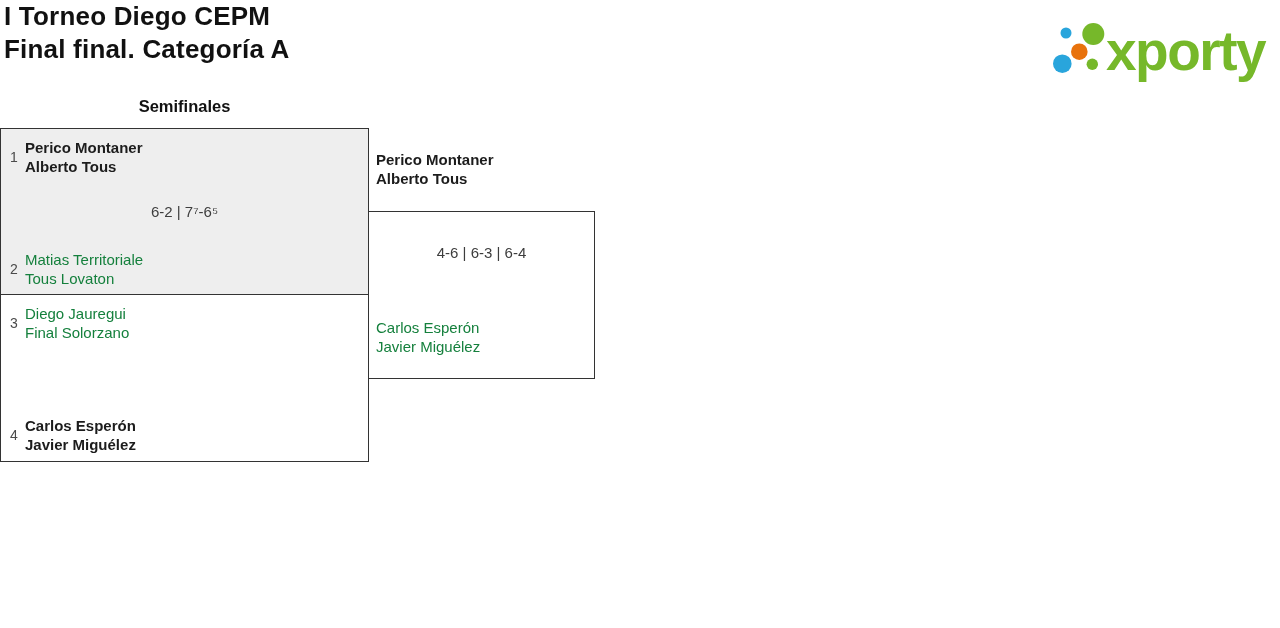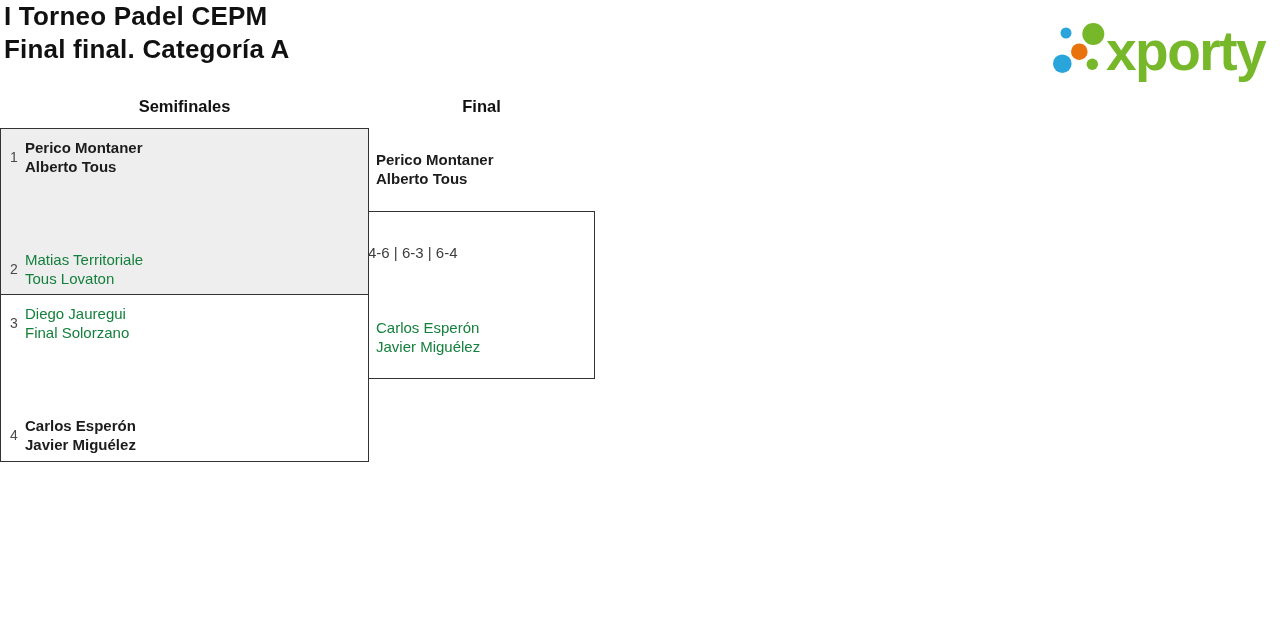--- a/index.html
+++ b/index.html
@@ -33,54 +33,54 @@
   .players { font-size:15px; line-height:19px; }
   .players.winner { font-weight:700; color:#1c1c1c; }
   .players.loser  { font-weight:400; color:#15803d; }
 
   
   .score { position:absolute; left:0; width:100%; top:74px; text-align:center; font-size:15px; color:#3d3d3d; }
 
   
   .final-team1 { position:absolute; left:376px; top:150px; }
   .final-team2 { position:absolute; left:376px; top:318px; }
-  .final-score { position:absolute; left:368px; width:227px; top:244px; text-align:left; font-size:15px; color:#3d3d3d; }
+  .final-score { position:absolute; left:368px; width:227px; top:244px; text-align:center; font-size:15px; color:#3d3d3d; }
 </style>
 </head>
 <body>
 
 <div class="page">
 
   <div class="title-block">
-    <div class="title-line">I Torneo Padel CEPM</div>
+    <div class="title-line">I Torneo Diego CEPM</div>
     <div class="title-line">Final final. Categoría A</div>
   </div>
 
   <a class="logo-link">
     <svg width="232" height="75" viewBox="0 0 232 75">
       <circle cx="18" cy="21" r="5.5" fill="#29a5dc"></circle>
       <circle cx="45.3" cy="22" r="11" fill="#76b82a"></circle>
       <circle cx="31.3" cy="39.7" r="8.3" fill="#e8720c"></circle>
       <circle cx="14.3" cy="51.7" r="9.3" fill="#29a5dc"></circle>
       <circle cx="44.3" cy="52.3" r="5.7" fill="#76b82a"></circle>
       <text x="58" y="58" font-size="55" class="logo-wordmark" fill="#76b82a">xporty</text>
     </svg>
   </a>
 
   <div class="round-label semis">Semifinales</div>
-  <div class="round-label final">Final</div>
 
   <div class="match-box sf1">
     <div class="team-row pos-top">
       <span class="seed">1</span>
       <div class="players winner">
         <div>Perico Montaner</div>
         <div>Alberto Tous</div>
       </div>
     </div>
+    <div class="score">6-2 | 7⁷-6⁵</div>
     <div class="team-row pos-bottom">
       <span class="seed">2</span>
       <div class="players loser">
         <div>Matias Territoriale</div>
         <div>Tous Lovaton</div>
       </div>
     </div>
   </div>
 
   <div class="match-box sf2">

